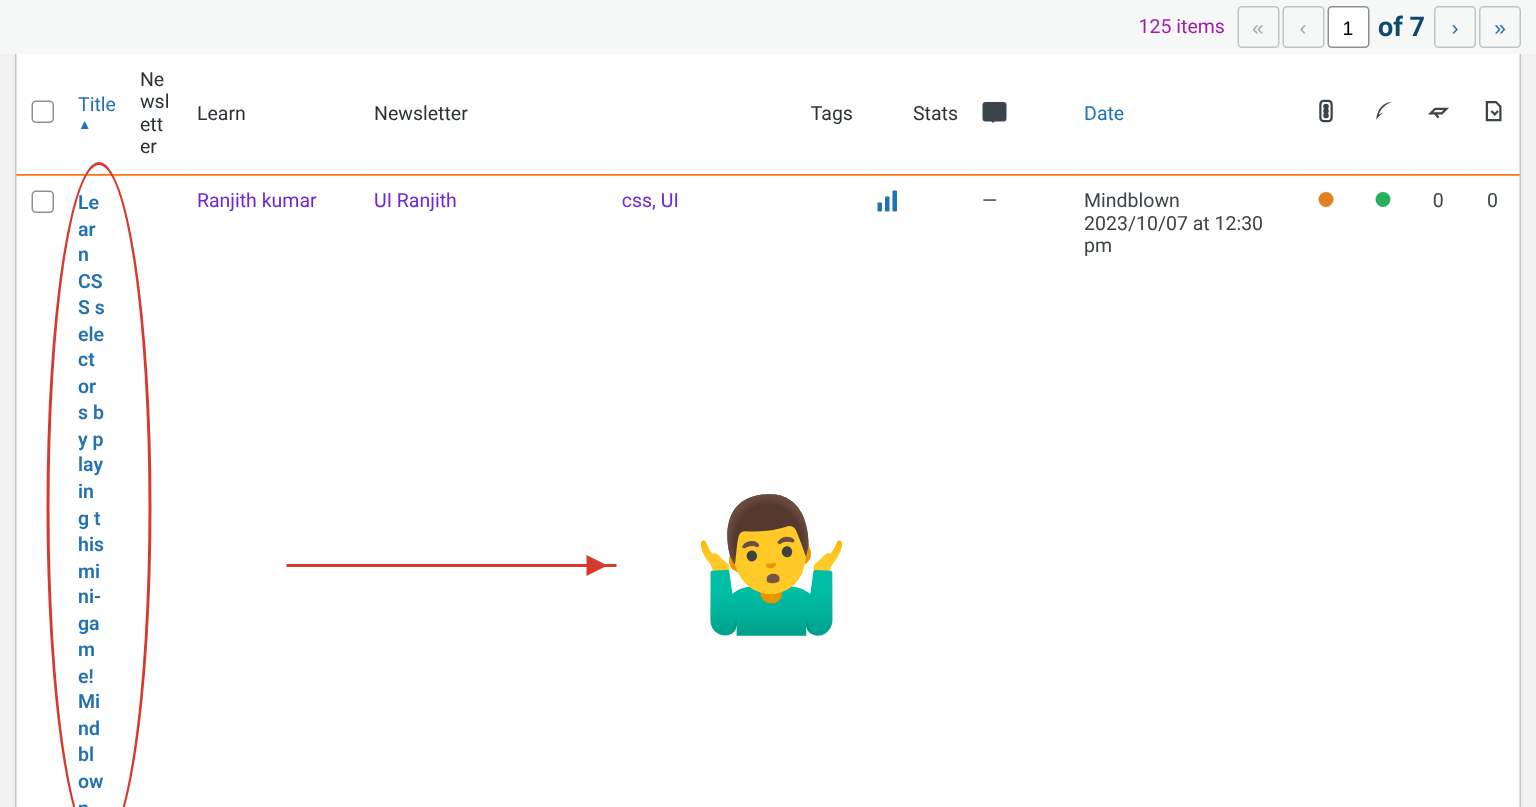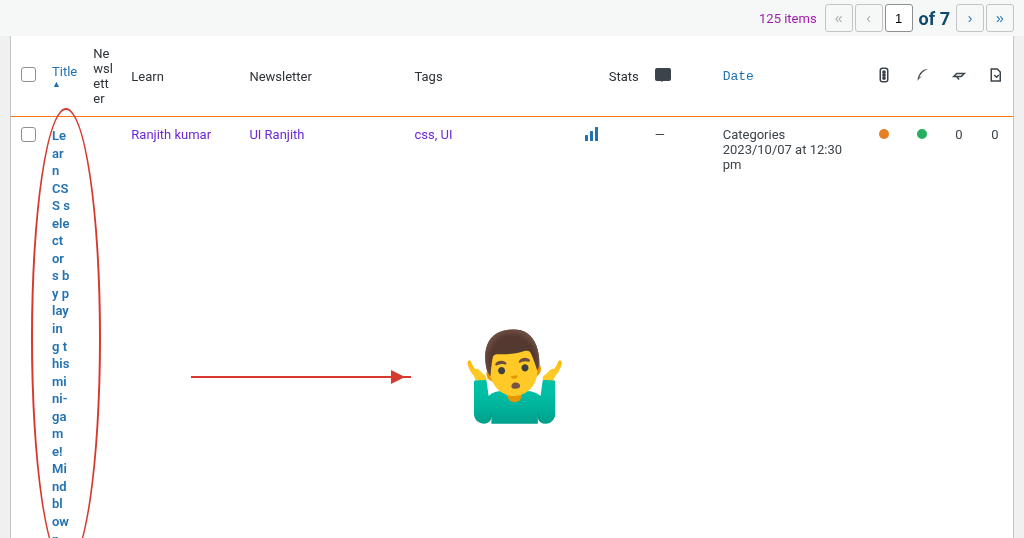--- a/index.html
+++ b/index.html
@@ -57,24 +57,24 @@
   padding: 10px 8px;
   border-bottom: 1px solid #f97316;
   vertical-align: middle;
   font-size: 13px;
 }
 .col-cb { width: 30px; padding-left: 10px; }
 .col-title { width: 38px; }
 .col-newsletter { width: 38px; word-break: break-all; }
 .col-author { width: 118px; }
 .col-categories { width: 165px; }
-.col-tags { width: 170px; }
+.col-tags { width: 170px; text-align: right; }
 .col-stats { width: 70px; text-align: right; }
 .col-comments { width: 68px; }
-.col-date { width: 150px; font-family: Liberation Mono, monospace; }
+.col-date { width: 150px; }
 .col-dot { width: 38px; text-align: center; }
 .col-num { width: 36px; text-align: center; }
 
 thead .sortable { color: #2271b1; cursor: pointer; }
 .sort-ind { font-size: 9px; display: block; color: #2271b1; }
 
 tbody td {
   padding: 10px 8px;
   vertical-align: top;
   font-size: 13px;
@@ -205,21 +205,21 @@
         <td><span class="link">css, UI</span></td>
         <td>
           <span class="stats-bars">
               <span></span>
               <span></span>
               <span></span>
             </span>
         </td>
         <td><span>—</span></td>
         <td>
-          <div>Categories</div>
+          <div>Mindblown</div>
           <div>2023/10/07 at 12:30 pm</div>
         </td>
         <td class="col-dot"><span class="dot orange"></span></td>
         <td class="col-dot"><span class="dot green"></span></td>
         <td class="col-num"><span>0</span></td>
         <td class="col-num"><span>0</span></td>
       </tr>
     </tbody>
   </table>
 

